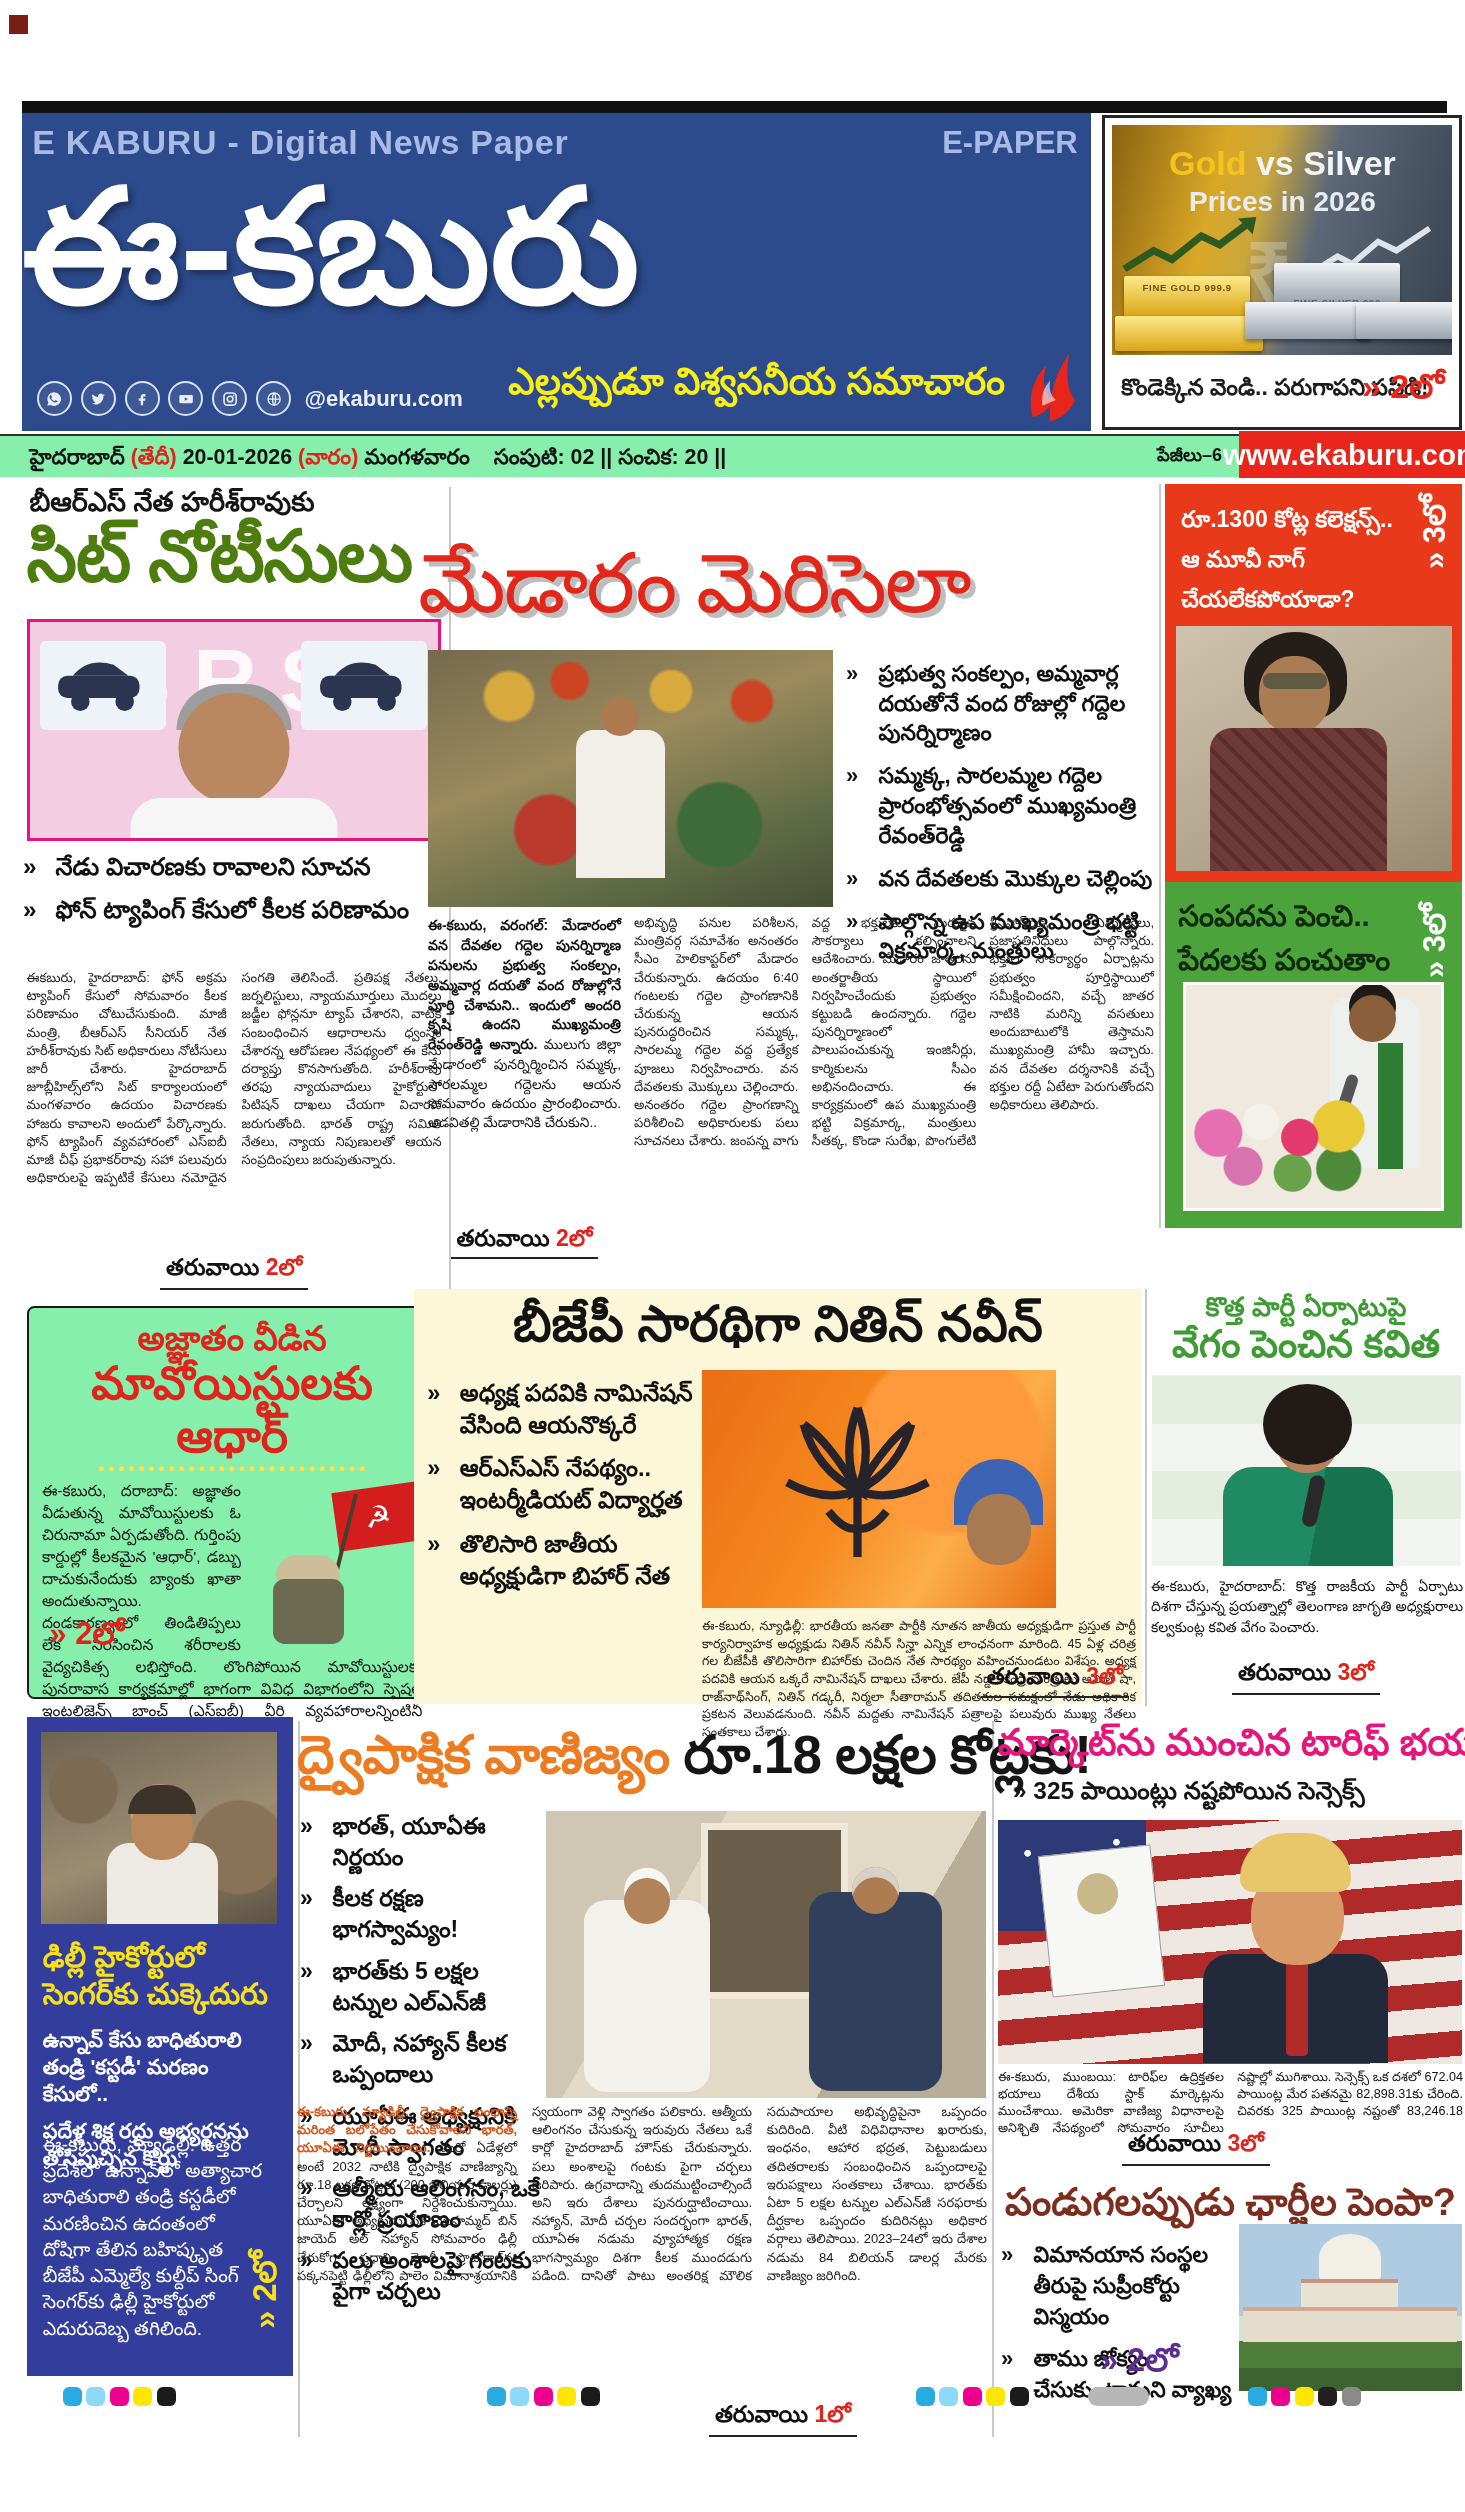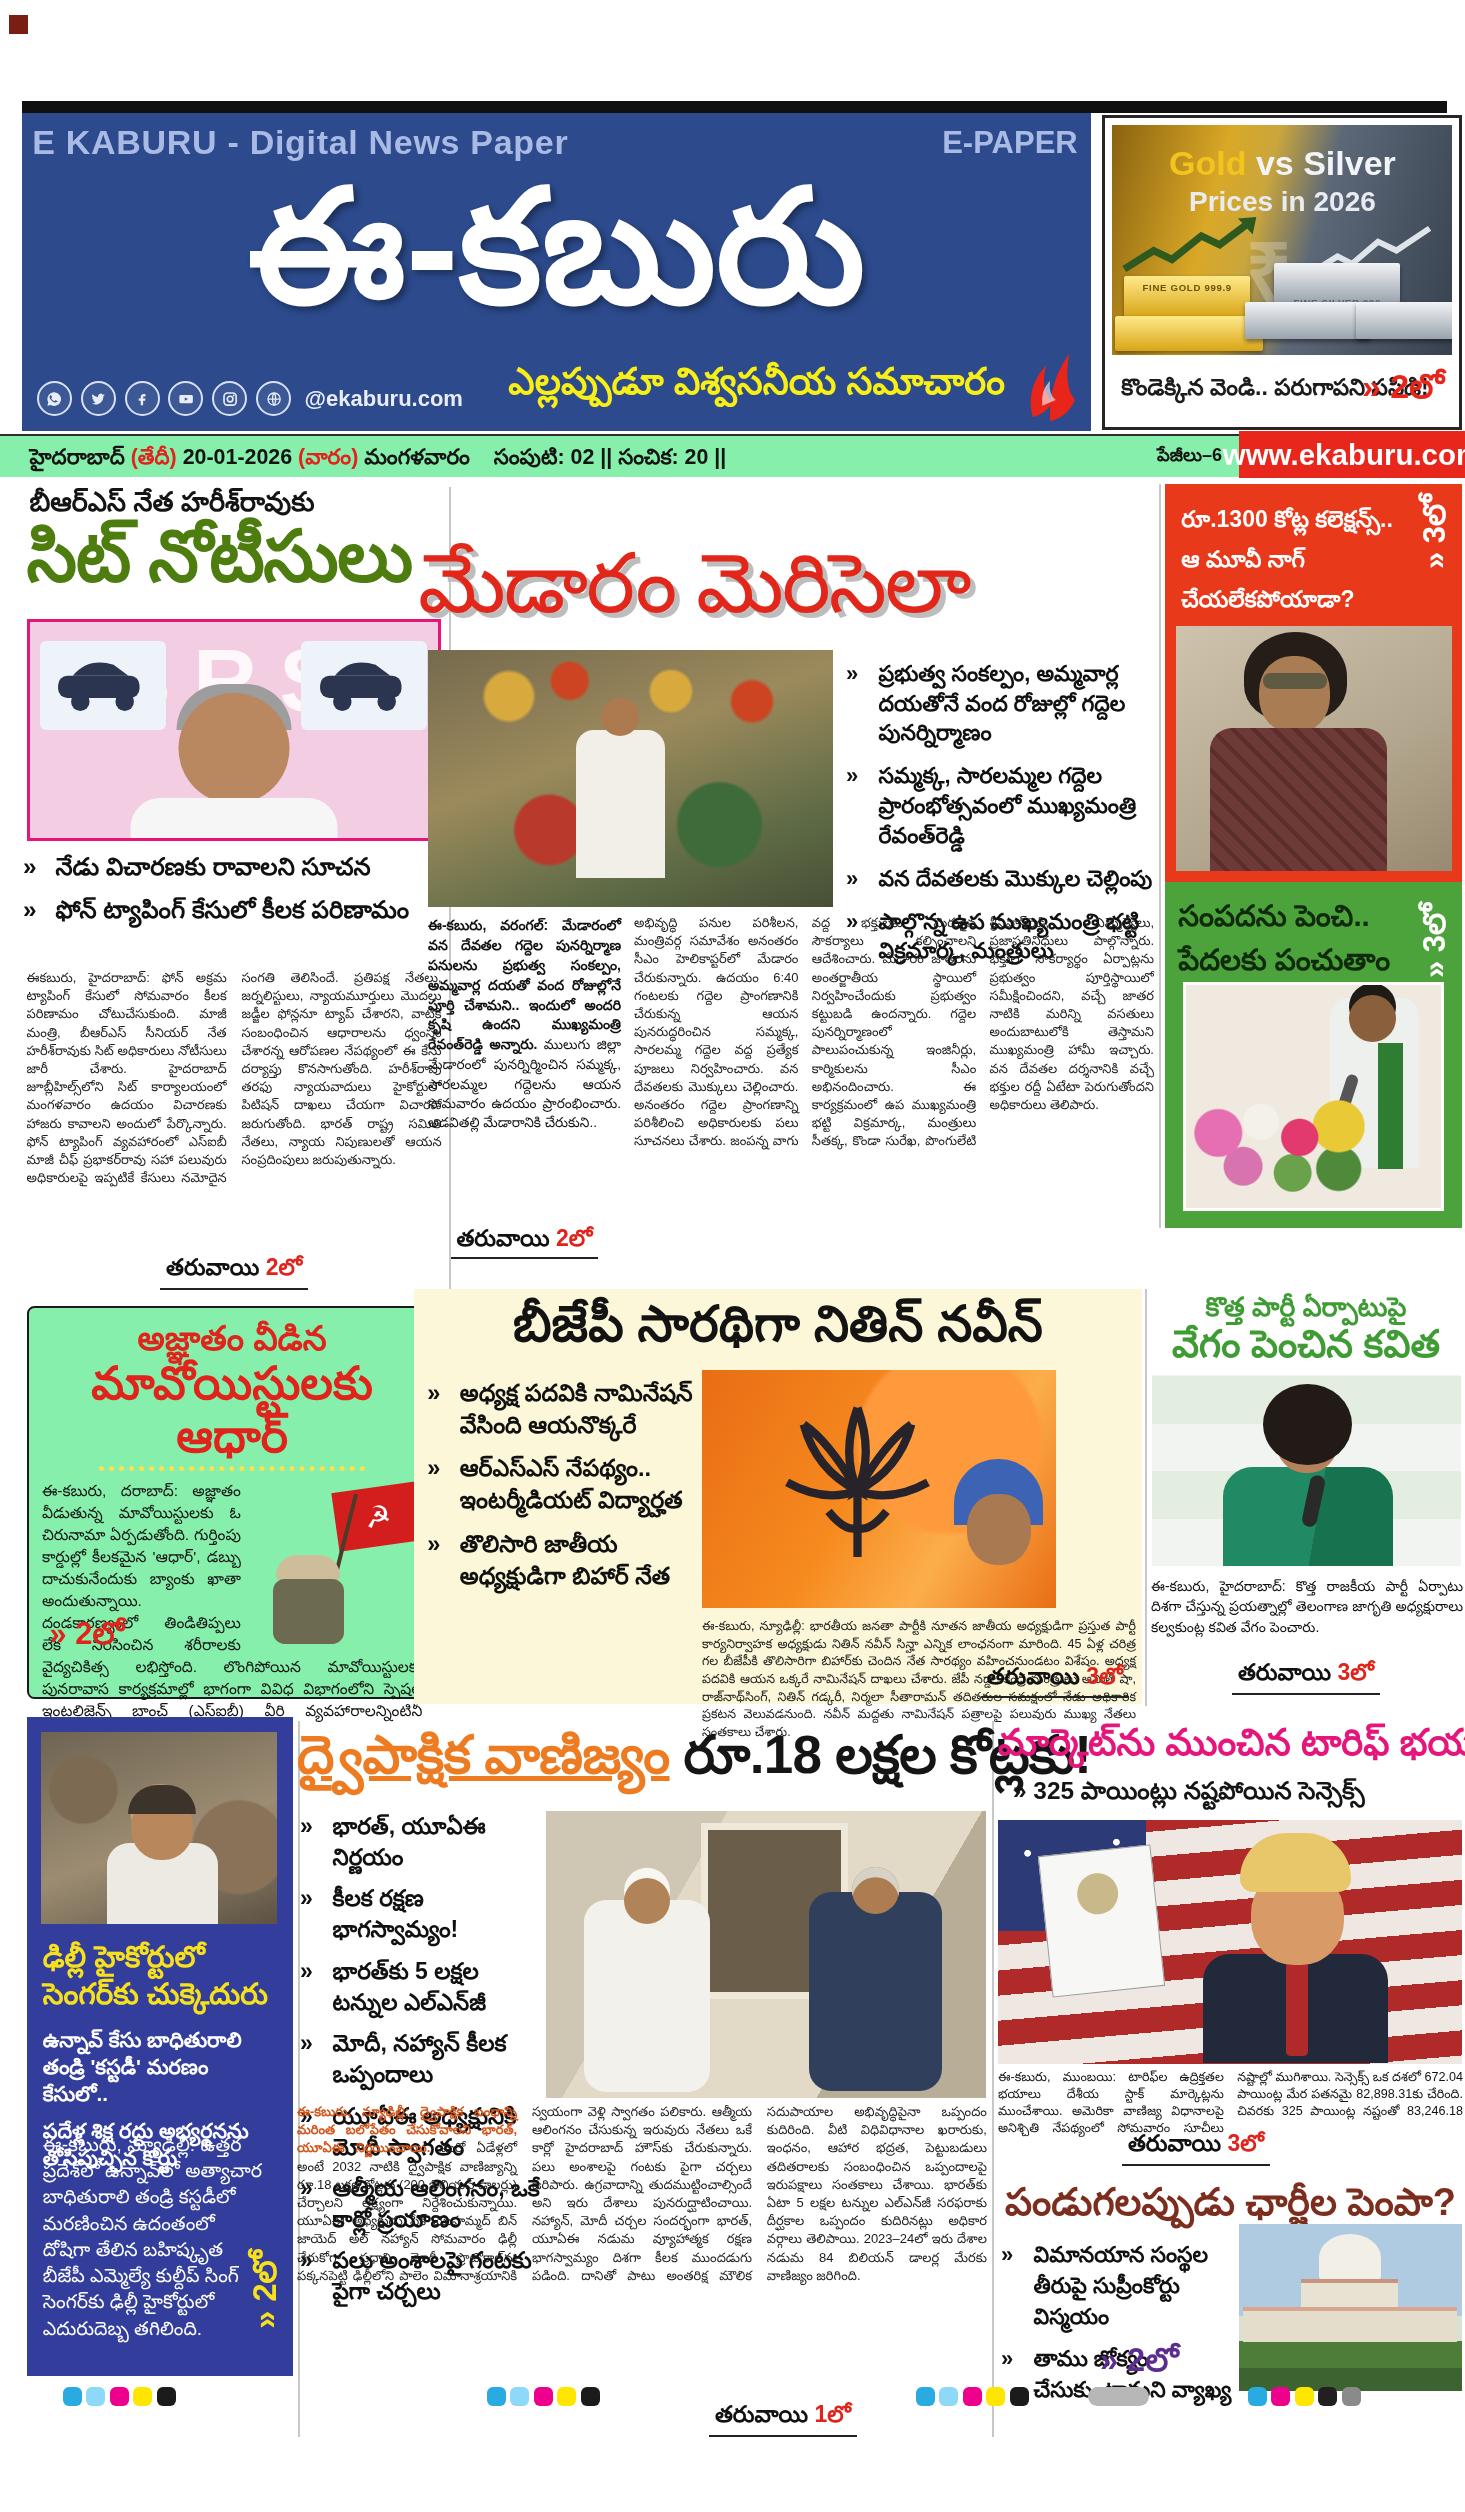--- a/index.html
+++ b/index.html
@@ -8,21 +8,21 @@
   .abs{position:absolute;}
 
   
   .top-square{left:8.9px;top:14.8px;width:19px;height:19px;background:#7a1d12;}
   .top-bar{left:22px;top:101px;width:1425px;height:11.8px;background:#101010;}
 
   
   .masthead{left:22px;top:113px;width:1069px;height:318px;background:#2c4a8c;}
   .mh-brand{left:10.3px;top:10.3px;font-weight:bold;font-size:34px;color:#a9bae5;letter-spacing:0.7px;}
   .mh-epaper{right:13.3px;top:11.8px;font-weight:bold;font-size:31px;color:#a9bae5;}
-  .mh-logo{left:0;top:47px;width:100%;text-align:center;font-weight:bold;font-size:159px;line-height:1.1;
+  .mh-logo{left:0;top:47px;width:100%;text-align:left;font-weight:bold;font-size:159px;line-height:1.1;
            color:#ffffff;text-shadow:3.7px 4.4px 5.9px rgba(0,0,0,.35);}
   .mh-social{left:14.8px;bottom:14.8px;display:flex;align-items:center;gap:8.9px;}
   .soc{width:31px;height:31px;border:2.2px solid #d9e1f6;border-radius:50%;display:flex;align-items:center;
        justify-content:center;color:#e8edf9;background:rgba(255,255,255,.08);}
   .soc svg{width:16.2px;height:16.2px;fill:#e8edf9;stroke:#e8edf9;}
   .mh-handle{color:#e8edf9;font-weight:bold;font-size:22px;margin-left:4.4px;}
   .mh-tagline{right:86px;bottom:19px;color:#f8ef17;font-weight:bold;font-size:37px;}
   .mh-flame{right:10.3px;bottom:5.9px;width:62px;height:77px;}
 
   
@@ -174,21 +174,21 @@
   .bj-photo{left:702px;top:1370px;width:354px;height:238px;background:
       radial-gradient(circle at 70% 30%,#ff9a3c 0 30%,transparent 32%),
       linear-gradient(120deg,#e96d14,#f68a1f 45%,#fcae4b 70%,#e96d14);}
   .bj-turban{position:absolute;right:13.3px;top:89px;width:89px;height:66px;border-radius:44px 44px 0 0;background:#3d63b5;}
   .bj-face2{position:absolute;right:25px;top:124px;width:64px;height:71px;border-radius:46%;background:#a97a52;}
   .bj-body{position:absolute;left:288px;top:329px;width:434px;height:74px;font-size:12.6px;line-height:1.4;text-align:justify;color:#1b1b1b;}
   .bj-jump{position:absolute;right:13.3px;bottom:5.9px;}
 
   
   .tr-head{left:297px;top:1724px;width:694px;font-weight:bold;font-size:53px;letter-spacing:-0.7px;white-space:nowrap;}
-  .tr-head .o{color:#ed7b21;text-decoration:underline;} .tr-head .k{color:#151515;}
+  .tr-head .o{color:#ed7b21;} .tr-head .k{color:#151515;}
   .tr-bullets{left:300px;top:1811px;width:245px;font-size:23px;line-height:1.35;}
   .tr-bullets li{margin-bottom:10.3px;}
   .tr-photo{left:546px;top:1811px;width:440px;height:287px;background:linear-gradient(120deg,#cfc6b4 0 30%,#e2d9c6 30% 72%,#b8ad97 72%);}
   .tr-window{position:absolute;left:155px;top:11.8px;width:133px;height:162px;background:#6a5d49;border:7.4px solid #efe8d8;}
   .tr-man1{position:absolute;left:38px;top:89px;width:126px;height:192px;border-radius:22px;background:#f2f1ec;}
   .tr-man1:before{content:"";position:absolute;left:40px;top:-22px;width:46px;height:46px;border-radius:50%;background:#b08458;box-shadow:0 -10.3px 0 0 #f7f6f2;}
   .tr-man2{position:absolute;right:44px;top:81px;width:133px;height:199px;border-radius:22px;background:#30405c;}
   .tr-man2:before{content:"";position:absolute;left:43px;top:-25px;width:47px;height:47px;border-radius:50%;background:#ad7c50;box-shadow:inset 0 10.3px 0 0 #d7d2c8;}
   .tr-body{left:297px;top:2103px;width:690px;height:334px;column-count:3;column-gap:14.8px;}
   .tr-body .lead{font-weight:bold;color:#d3561b;}

